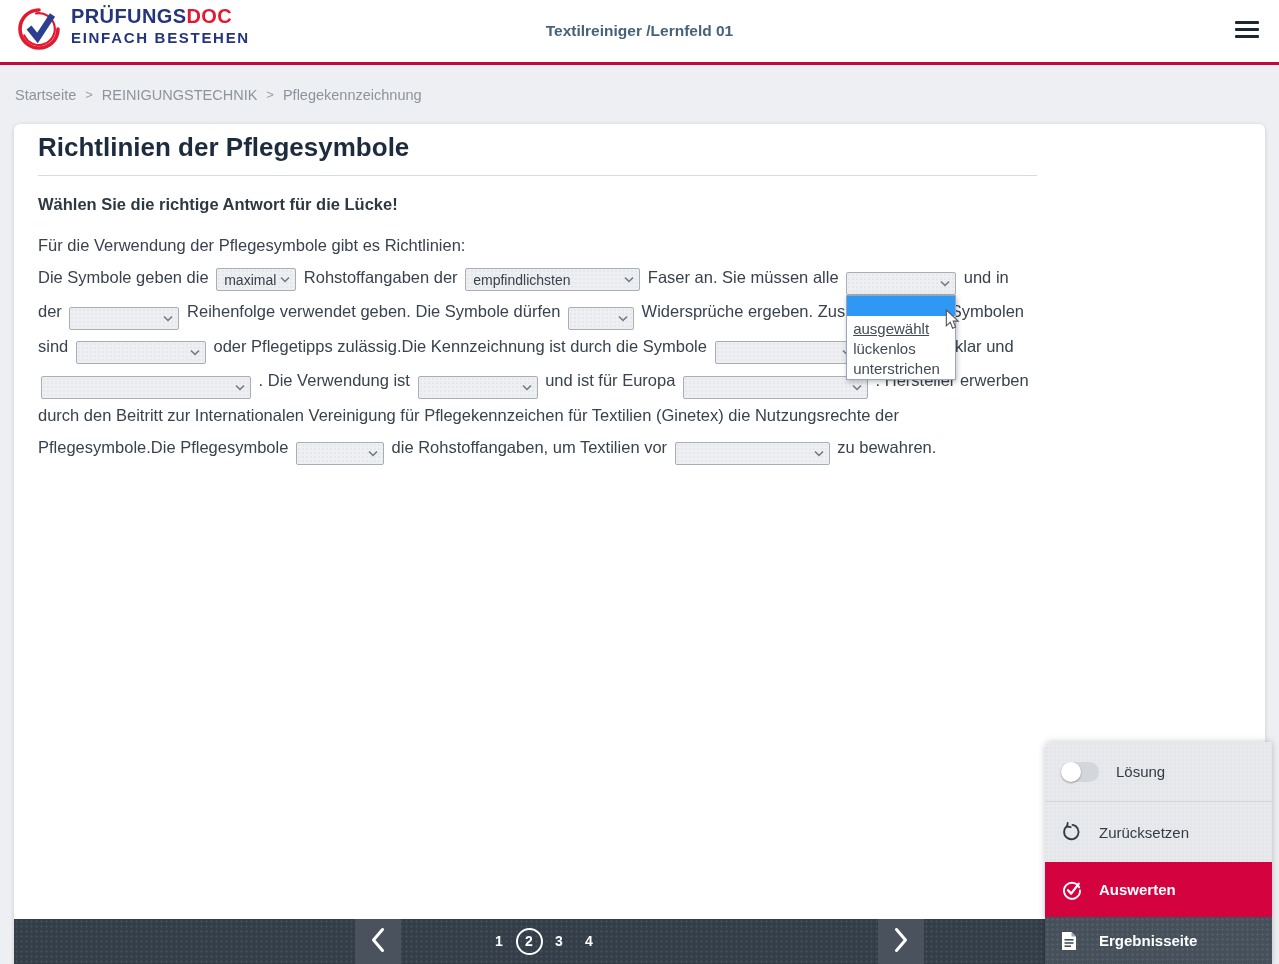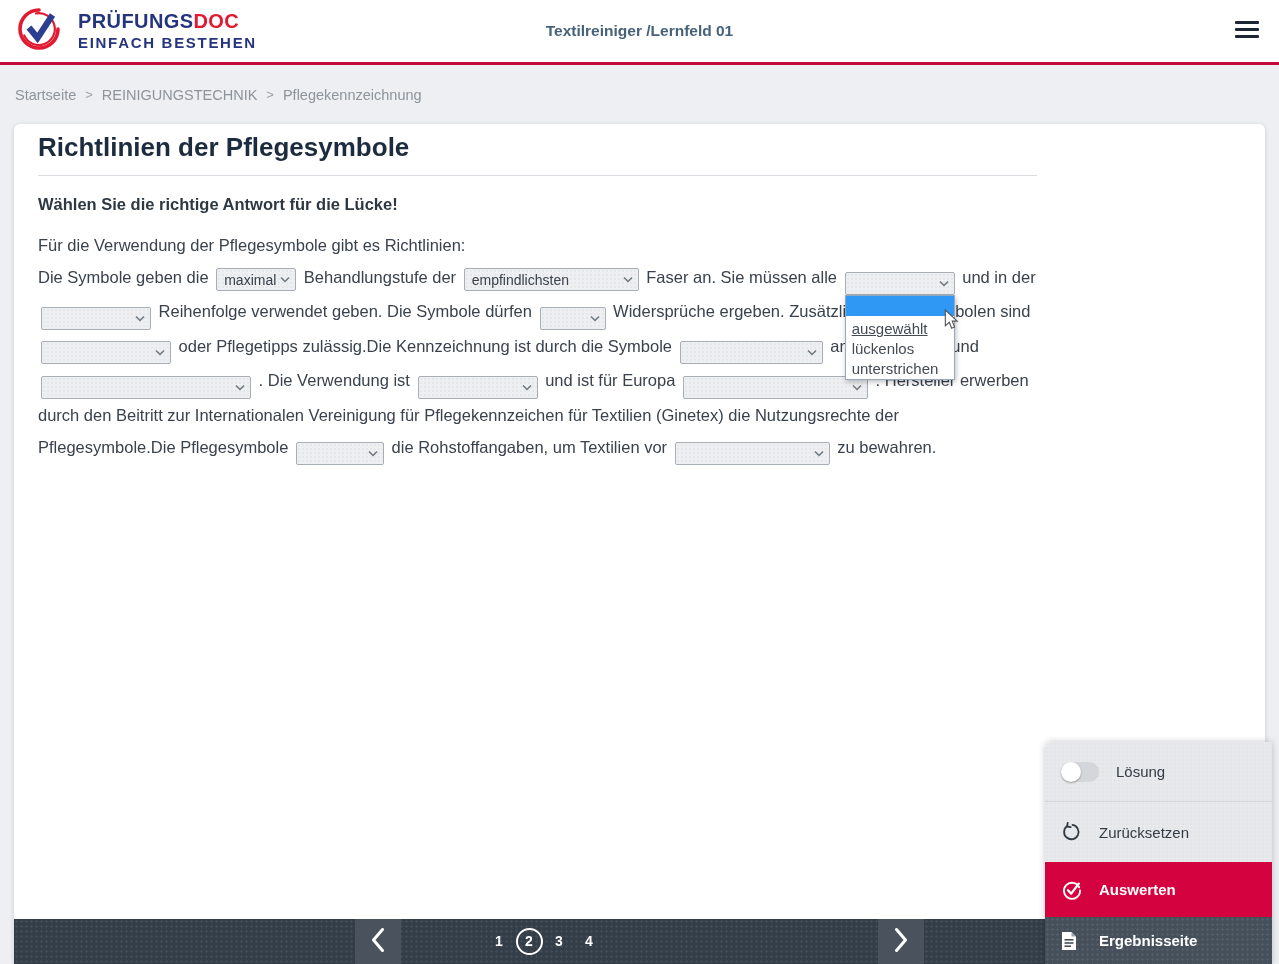--- a/index.html
+++ b/index.html
@@ -11,21 +11,21 @@
     overflow: hidden;
     color: #39424d;
   }
 
   
   .header {
     position: absolute; top:0; left:0; right:0; height:65px;
     background:#fff; border-bottom:3px solid #c30a3c;
     display:flex; align-items:center; z-index:60;
   }
-  .logo { display:flex; align-items:center; gap:16px; margin-left:16px; cursor:pointer; }
+  .logo { display:flex; gap:9px; margin-left:16px; cursor:pointer; }
   .logo-text { display:flex; flex-direction:column; line-height:1.05; }
   .brand-line { font-size:20px; font-weight:bold; letter-spacing:.4px; }
   .brand-primary { color:#25357d; }
   .brand-accent { color:#e11931; }
   .tagline { font-size:15px; font-weight:bold; color:#25357d; letter-spacing:1.7px; margin-top:3px; }
   .course-title {
     position:absolute; left:0; right:0; top:0; height:62px;
     display:flex; align-items:center; justify-content:center;
     font-size:15.5px; font-weight:bold; color:#46627b; pointer-events:none;
   }
@@ -174,21 +174,21 @@
     <hr class="title-rule">
     <div class="instruction">Wählen Sie die richtige Antwort für die Lücke!</div>
     <div class="intro-line">Für die Verwendung der Pflegesymbole gibt es Richtlinien:</div>
     <div class="cloze"><span>Die Symbole geben die</span> <span class="selwrap"><span class="sel" style="width: 80px;">
             <span class="sel-val">maximale</span>
             <span class="sel-caret">
               <svg width="10" height="7" viewBox="0 0 10 7">
                 <path d="M1 1.5 L5 5.5 L9 1.5" fill="none" stroke="#6e7780" stroke-width="1.5"></path>
               </svg>
             </span>
-          </span></span> <span>Behandlungstufe der</span> <span class="selwrap"><span class="sel" style="width: 175px;">
+          </span></span> <span>Rohstoffangaben der</span> <span class="selwrap"><span class="sel" style="width: 175px;">
             <span class="sel-val">empfindlichsten</span>
             <span class="sel-caret">
               <svg width="10" height="7" viewBox="0 0 10 7">
                 <path d="M1 1.5 L5 5.5 L9 1.5" fill="none" stroke="#6e7780" stroke-width="1.5"></path>
               </svg>
             </span>
           </span></span> <span>Faser an. Sie müssen alle</span> <span class="selwrap"><span class="sel" style="width: 110px;">
             <span class="sel-val"></span>
             <span class="sel-caret">
               <svg width="10" height="7" viewBox="0 0 10 7">

